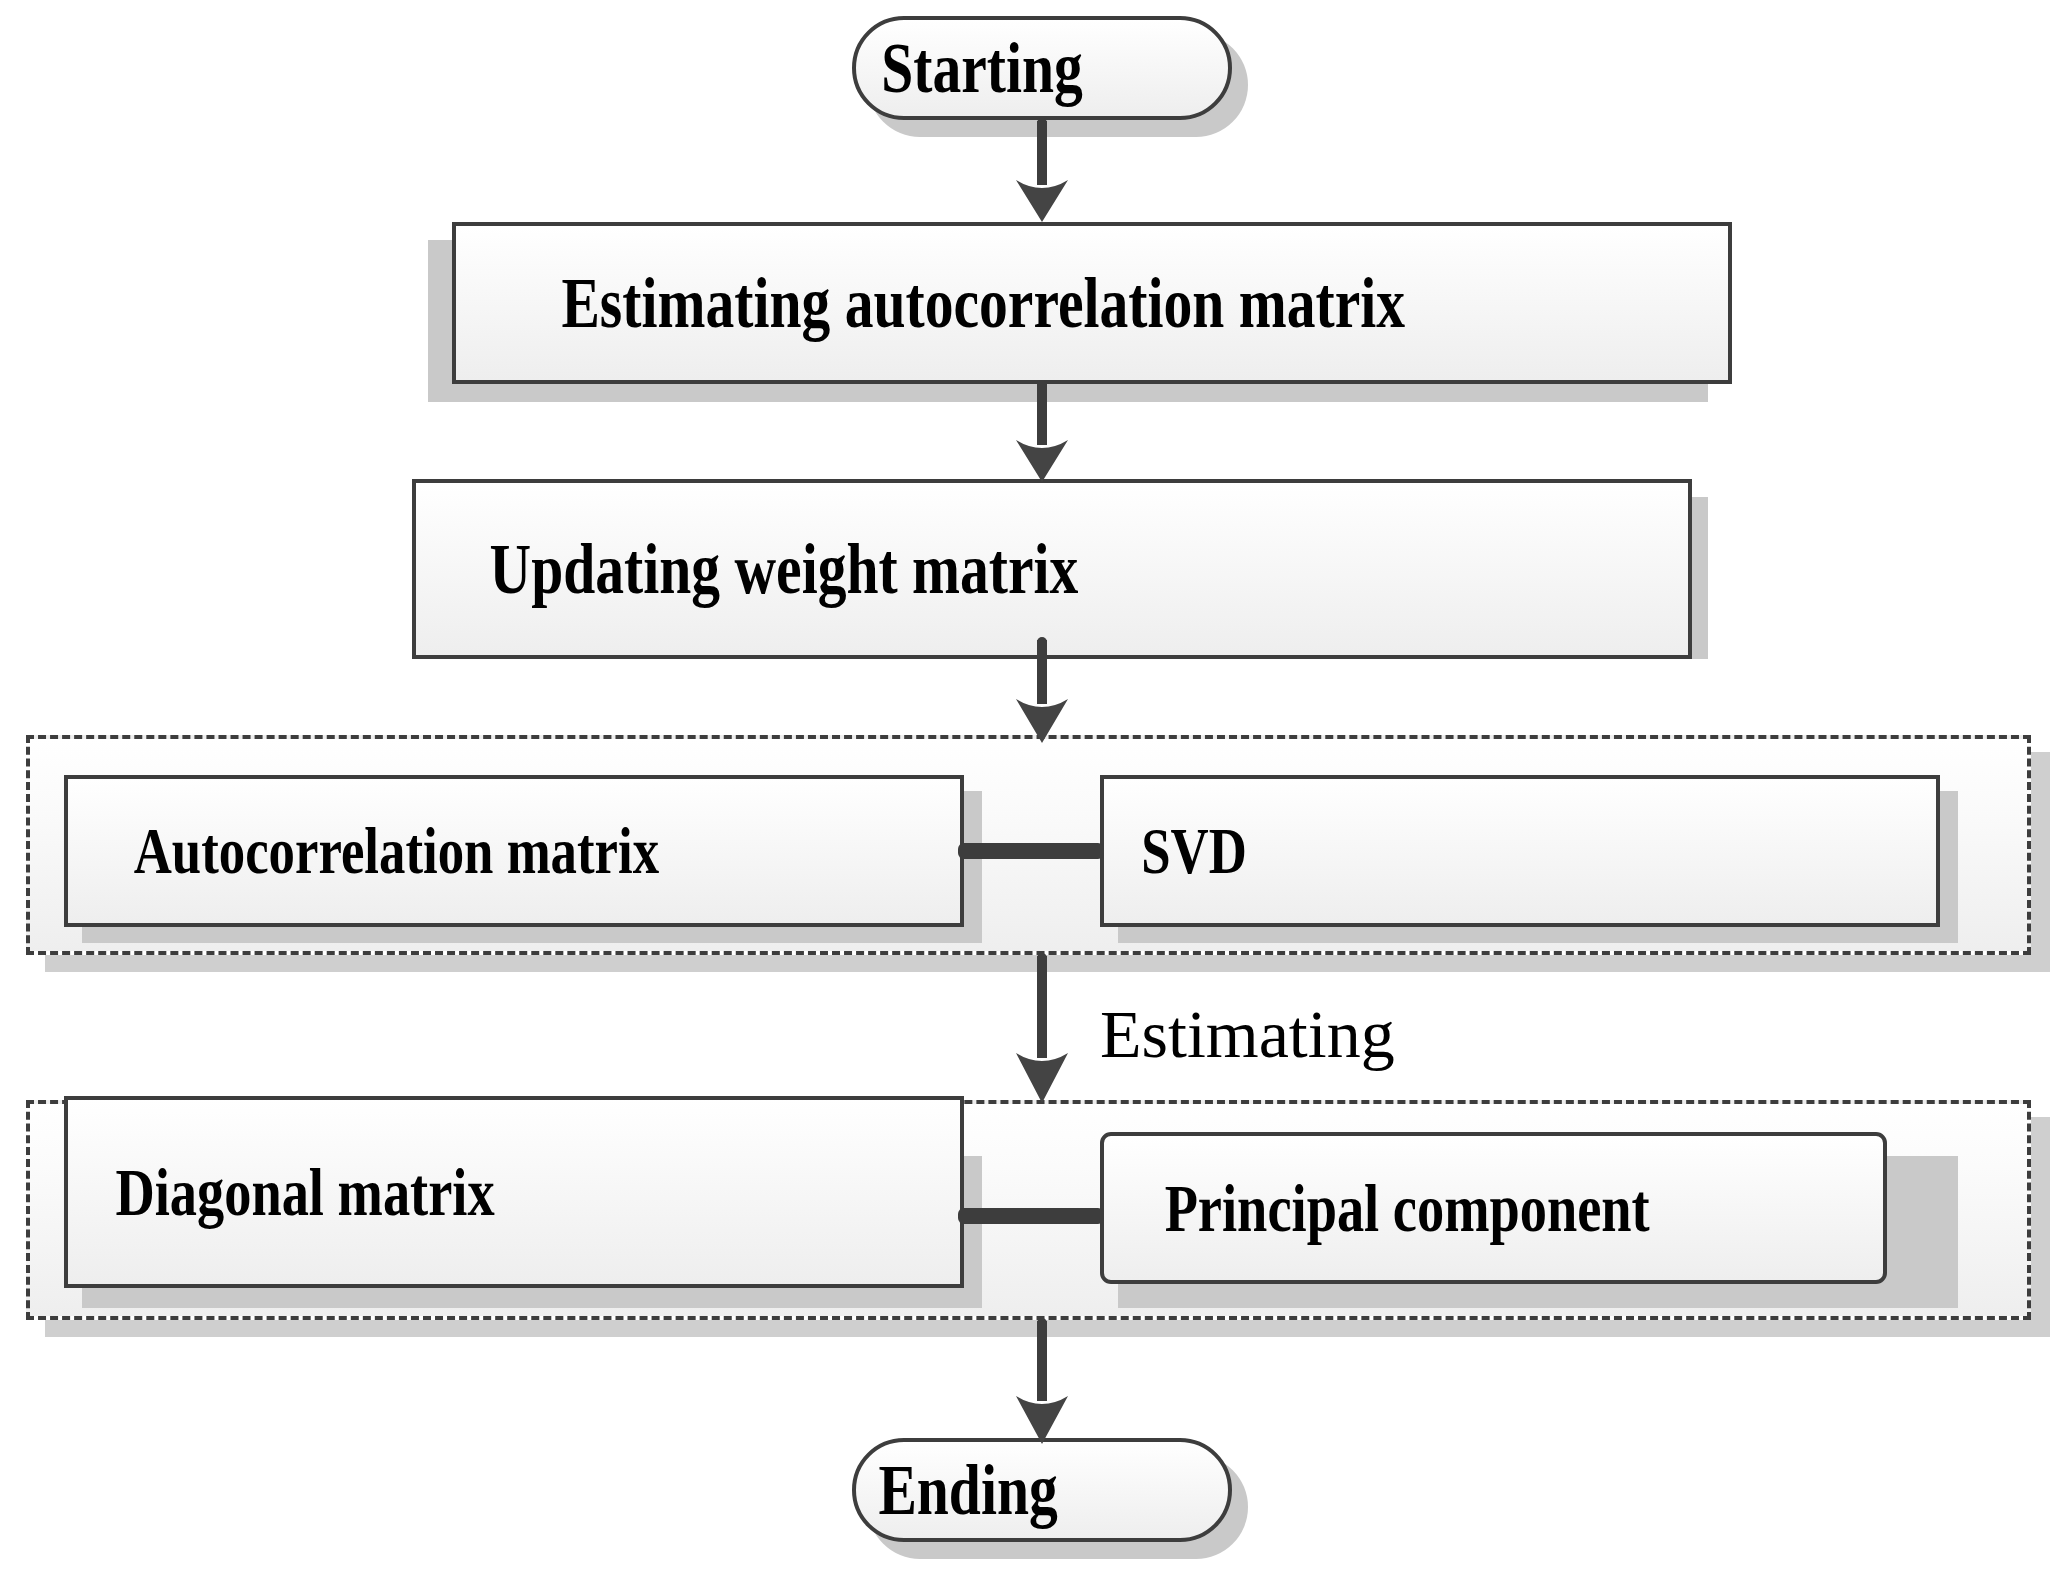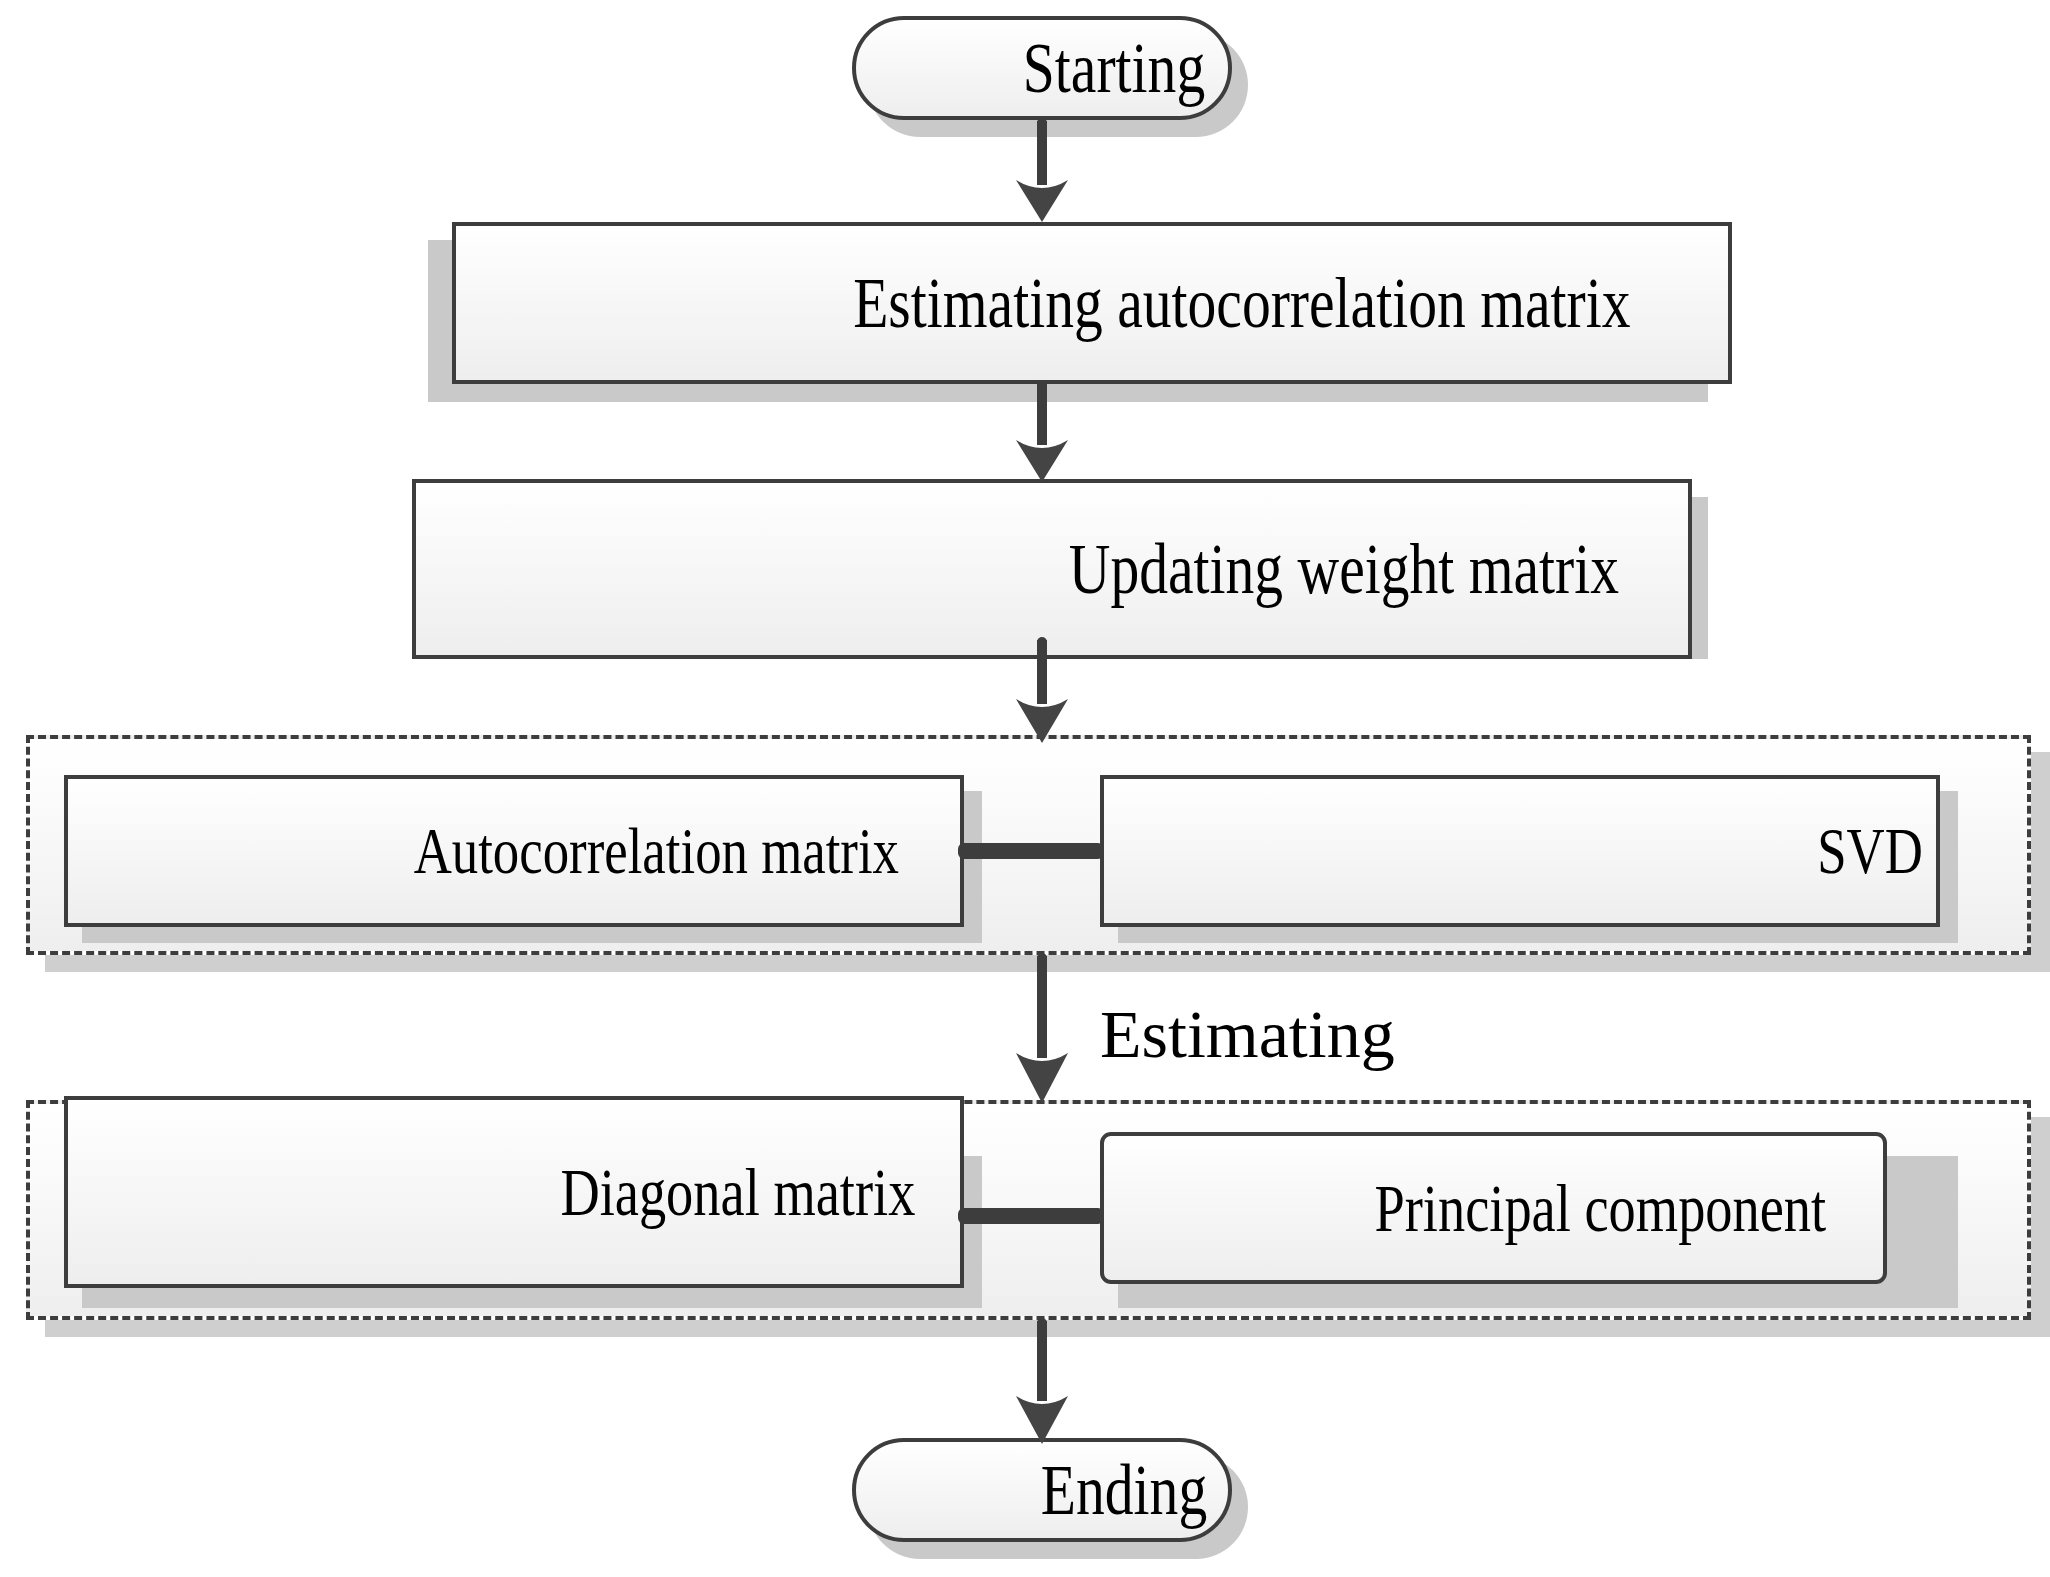--- a/index.html
+++ b/index.html
@@ -21,24 +21,25 @@
   }
 
   
   .node {
     position: absolute;
     box-sizing: border-box;
     border: 4px solid #3d3d3d;
     background: linear-gradient(to bottom, #ffffff 0%, #fcfcfc 18%, #f4f4f4 65%, #eeeeee 100%);
     display: flex;
     align-items: center;
-    justify-content: flex-end;
+    justify-content: flex-start;
     color: #000000;
     white-space: nowrap;
     z-index: 6;
+    font-weight: bold;
   }
   .node .label {
     font-family: "Liberation Serif", "DejaVu Serif", serif;
     transform: scaleX(0.80);
     transform-origin: center center;
     line-height: 1;
   }
 
   
   .shadow-box {
@@ -145,21 +146,21 @@
   <div class="group" style="left:26px; top:735px; width:2005px; height:220px;"></div>
 
   <div class="shadow-box" style="left:82px; top:791px; width:900px; height:152px;"></div>
   <div class="node" style="left:64px; top:775px; width:900px; height:152px;">
     <span class="label" style="font-size:66px;">Autocorrelation matrix</span>
   </div>
 
   <div class="connector" style="left:958px; top:843px; width:146px; height:16px;"></div>
 
   <div class="shadow-box" style="left:1118px; top:791px; width:840px; height:152px;"></div>
-  <div class="node" style="left:1100px; top:775px; width:840px; height:152px;">
+  <div class="node" style="left:1100px; top:775px; width:840px; height:152px;padding-left:24px;">
     <span class="label" style="font-size:66px;">SVD</span>
   </div>
 
   <div class="arrow" style="left:1012px; top:953px; width:60px; height:152px;">
     <svg width="60" height="152" viewBox="0 0 60 152">
       <circle cx="30" cy="5" r="5" fill="#3d3d3d"></circle>
       <rect x="25" y="3" width="10" height="102" fill="#3d3d3d"></rect>
       <path d="M 4 100 Q 30 116 56 100 L 30 150 Z" fill="#444444"></path>
     </svg>
   </div>

